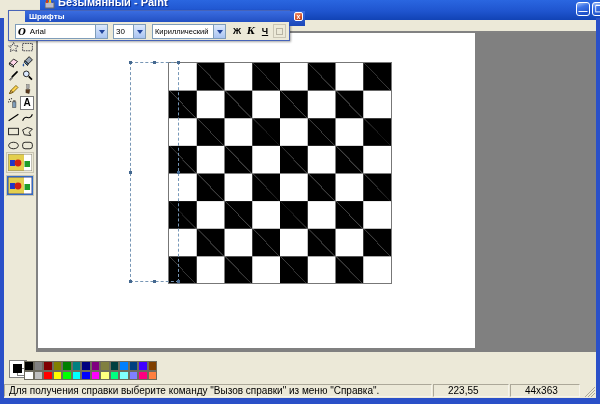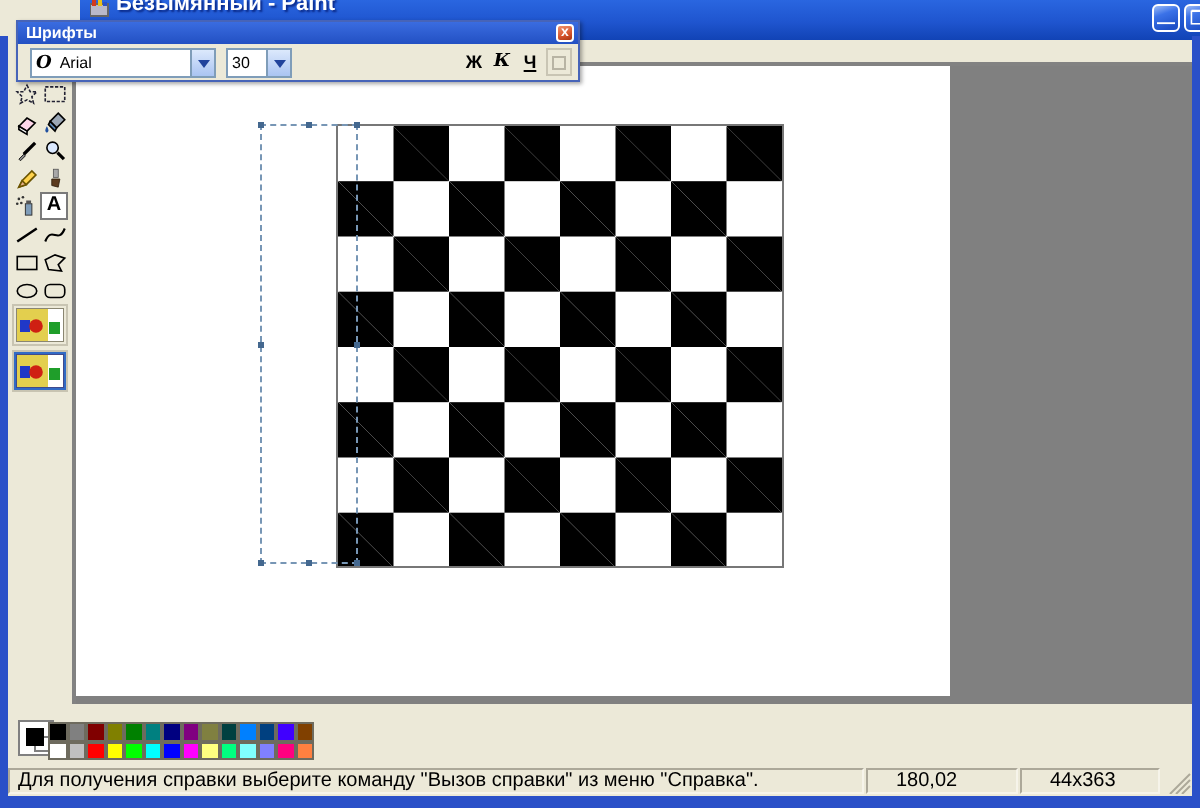--- a/index.html
+++ b/index.html
@@ -64,21 +64,21 @@
   .spanel{position:absolute;top:1px;height:13px;line-height:12px;
     border:1px solid;border-color:#aca899 #f6f4ea #f6f4ea #aca899;background:#ece9d8;
     white-space:nowrap;overflow:hidden;}
   .sp1{left:0;width:428px;padding-left:4px;}
   .sp2{left:429px;width:76px;padding-left:14px;}
   .sp3{left:506px;width:70px;padding-left:14px;}
   .grip{position:absolute;right:0;top:1px;width:14px;height:13px;}
   
   .dlg{position:absolute;left:8px;top:10px;width:282px;height:31px;
     border:1px solid #4764b8;background:#ece9d8;box-shadow:1px 1px 2px rgba(0,0,0,.35);}
-  .dlg-title{position:absolute;left:0;top:0;width:100%;height:15px;
+  .dlg-title{position:absolute;left:16px;top:0;width:100%;height:15px;
     background:linear-gradient(180deg,#3a6ce0,#1a46b8);}
   .dlg-title-text{position:absolute;left:4px;top:1px;font-size:8px;font-weight:bold;color:#fff;line-height:9px;}
   .dlg-close{position:absolute;right:2px;top:1px;width:9px;height:9px;border:1px solid #fff;border-radius:2px;
     background:linear-gradient(160deg,#f0926b,#d6542c 60%,#a83410);color:#fff;font-size:7px;
     font-weight:bold;text-align:center;line-height:7px;}
   .dlg-body{position:absolute;left:0;top:11px;width:280px;height:18px;background:#ece9d8;}
   .combo{position:absolute;top:2px;height:15px;background:#fff;border:1px solid #7f9db9;
     display:flex;align-items:center;font-size:8px;color:#000;}
   .combo .txt{flex:1;padding-left:2px;white-space:nowrap;overflow:hidden;}
   .combo .arrow{width:12px;height:100%;background:linear-gradient(180deg,#dce9fc,#aac4f2);
@@ -290,21 +290,21 @@
         <div class="swatch" style="background: rgb(0, 255, 128);"></div>
         <div class="swatch" style="background: rgb(128, 255, 255);"></div>
         <div class="swatch" style="background: rgb(128, 128, 255);"></div>
         <div class="swatch" style="background: rgb(255, 0, 128);"></div>
         <div class="swatch" style="background: rgb(255, 128, 64);"></div>
       </div>
   </div>
 
   <div class="statusbar">
     <div class="spanel sp1">Для получения справки выберите команду "Вызов справки" из меню "Справка".</div>
-    <div class="spanel sp2">180,02</div>
+    <div class="spanel sp2">223,55</div>
     <div class="spanel sp3">44x363</div>
     <svg class="grip" width="14" height="13" viewBox="0 0 14 13">
       <line x1="3" y1="13" x2="13" y2="3" stroke="#aca899"></line>
         <line x1="6" y1="13" x2="13" y2="6" stroke="#aca899"></line>
         <line x1="9" y1="13" x2="13" y2="9" stroke="#aca899"></line>
     </svg>
   </div>
 
   <div class="b-left"></div>
   <div class="b-right"></div>
@@ -322,20 +322,26 @@
         <span class="arrow">
             <i></i>
           </span>
       </div>
       <div class="combo c-size">
         <span class="txt">30</span>
         <span class="arrow">
             <i></i>
           </span>
       </div>
+      <div class="combo c-script">
+        <span class="txt">Кириллический</span>
+        <span class="arrow">
+            <i></i>
+          </span>
+      </div>
       <div class="fbtn f-bold">Ж</div>
       <div class="fbtn f-italic">К</div>
       <div class="fbtn f-under">Ч</div>
       <div class="fbtn f-disabled">
           <span></span>
         </div>
     </div>
   </div>
 
 </div>

